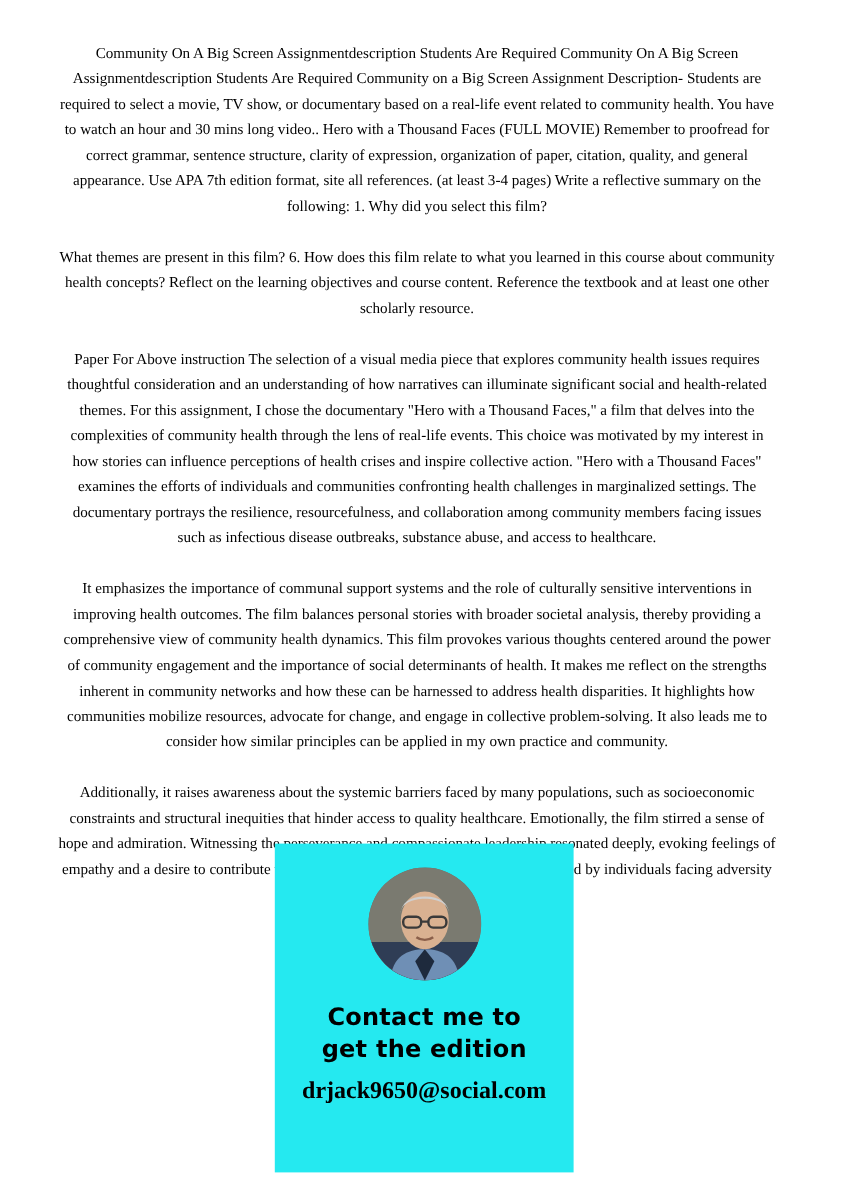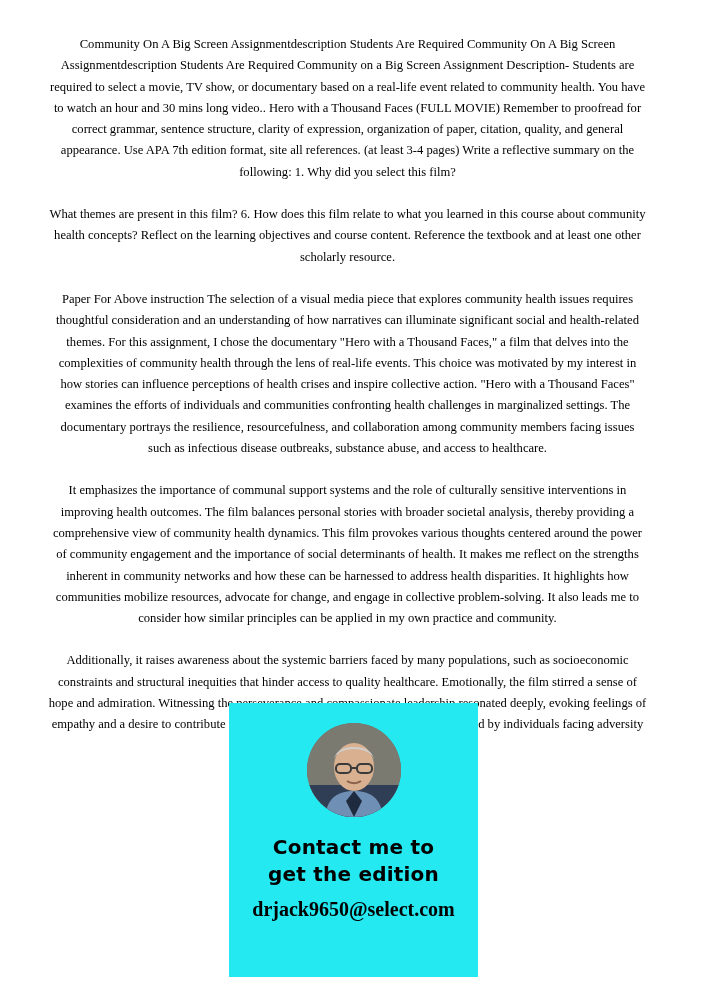--- a/index.html
+++ b/index.html
@@ -106,16 +106,16 @@
         <ellipse cx="47" cy="44" rx="20" ry="24" fill="#d9b191"></ellipse>
         <path d="M27 38 C27 22 67 22 67 38 C67 30 60 24 47 24 C34 24 27 30 27 38 Z" fill="#cfcfcf"></path>
         <rect x="29" y="41" width="15" height="9" rx="4" fill="none" stroke="#3a3a3a" stroke-width="2"></rect>
         <rect x="50" y="41" width="15" height="9" rx="4" fill="none" stroke="#3a3a3a" stroke-width="2"></rect>
         <line x1="44" y1="45" x2="50" y2="45" stroke="#3a3a3a" stroke-width="2"></line>
         <path d="M40 58 C44 61 50 61 54 58" stroke="#8a5f4a" stroke-width="2" fill="none"></path>
       </svg>
     </div>
     <div class="overlay-line first">Contact me to</div>
     <div class="overlay-line">get the edition</div>
-    <div class="overlay-email">drjack9650@select.com</div>
+    <div class="overlay-email">drjack9650@social.com</div>
   </div>
 
 </div>
 
 </body></html>

